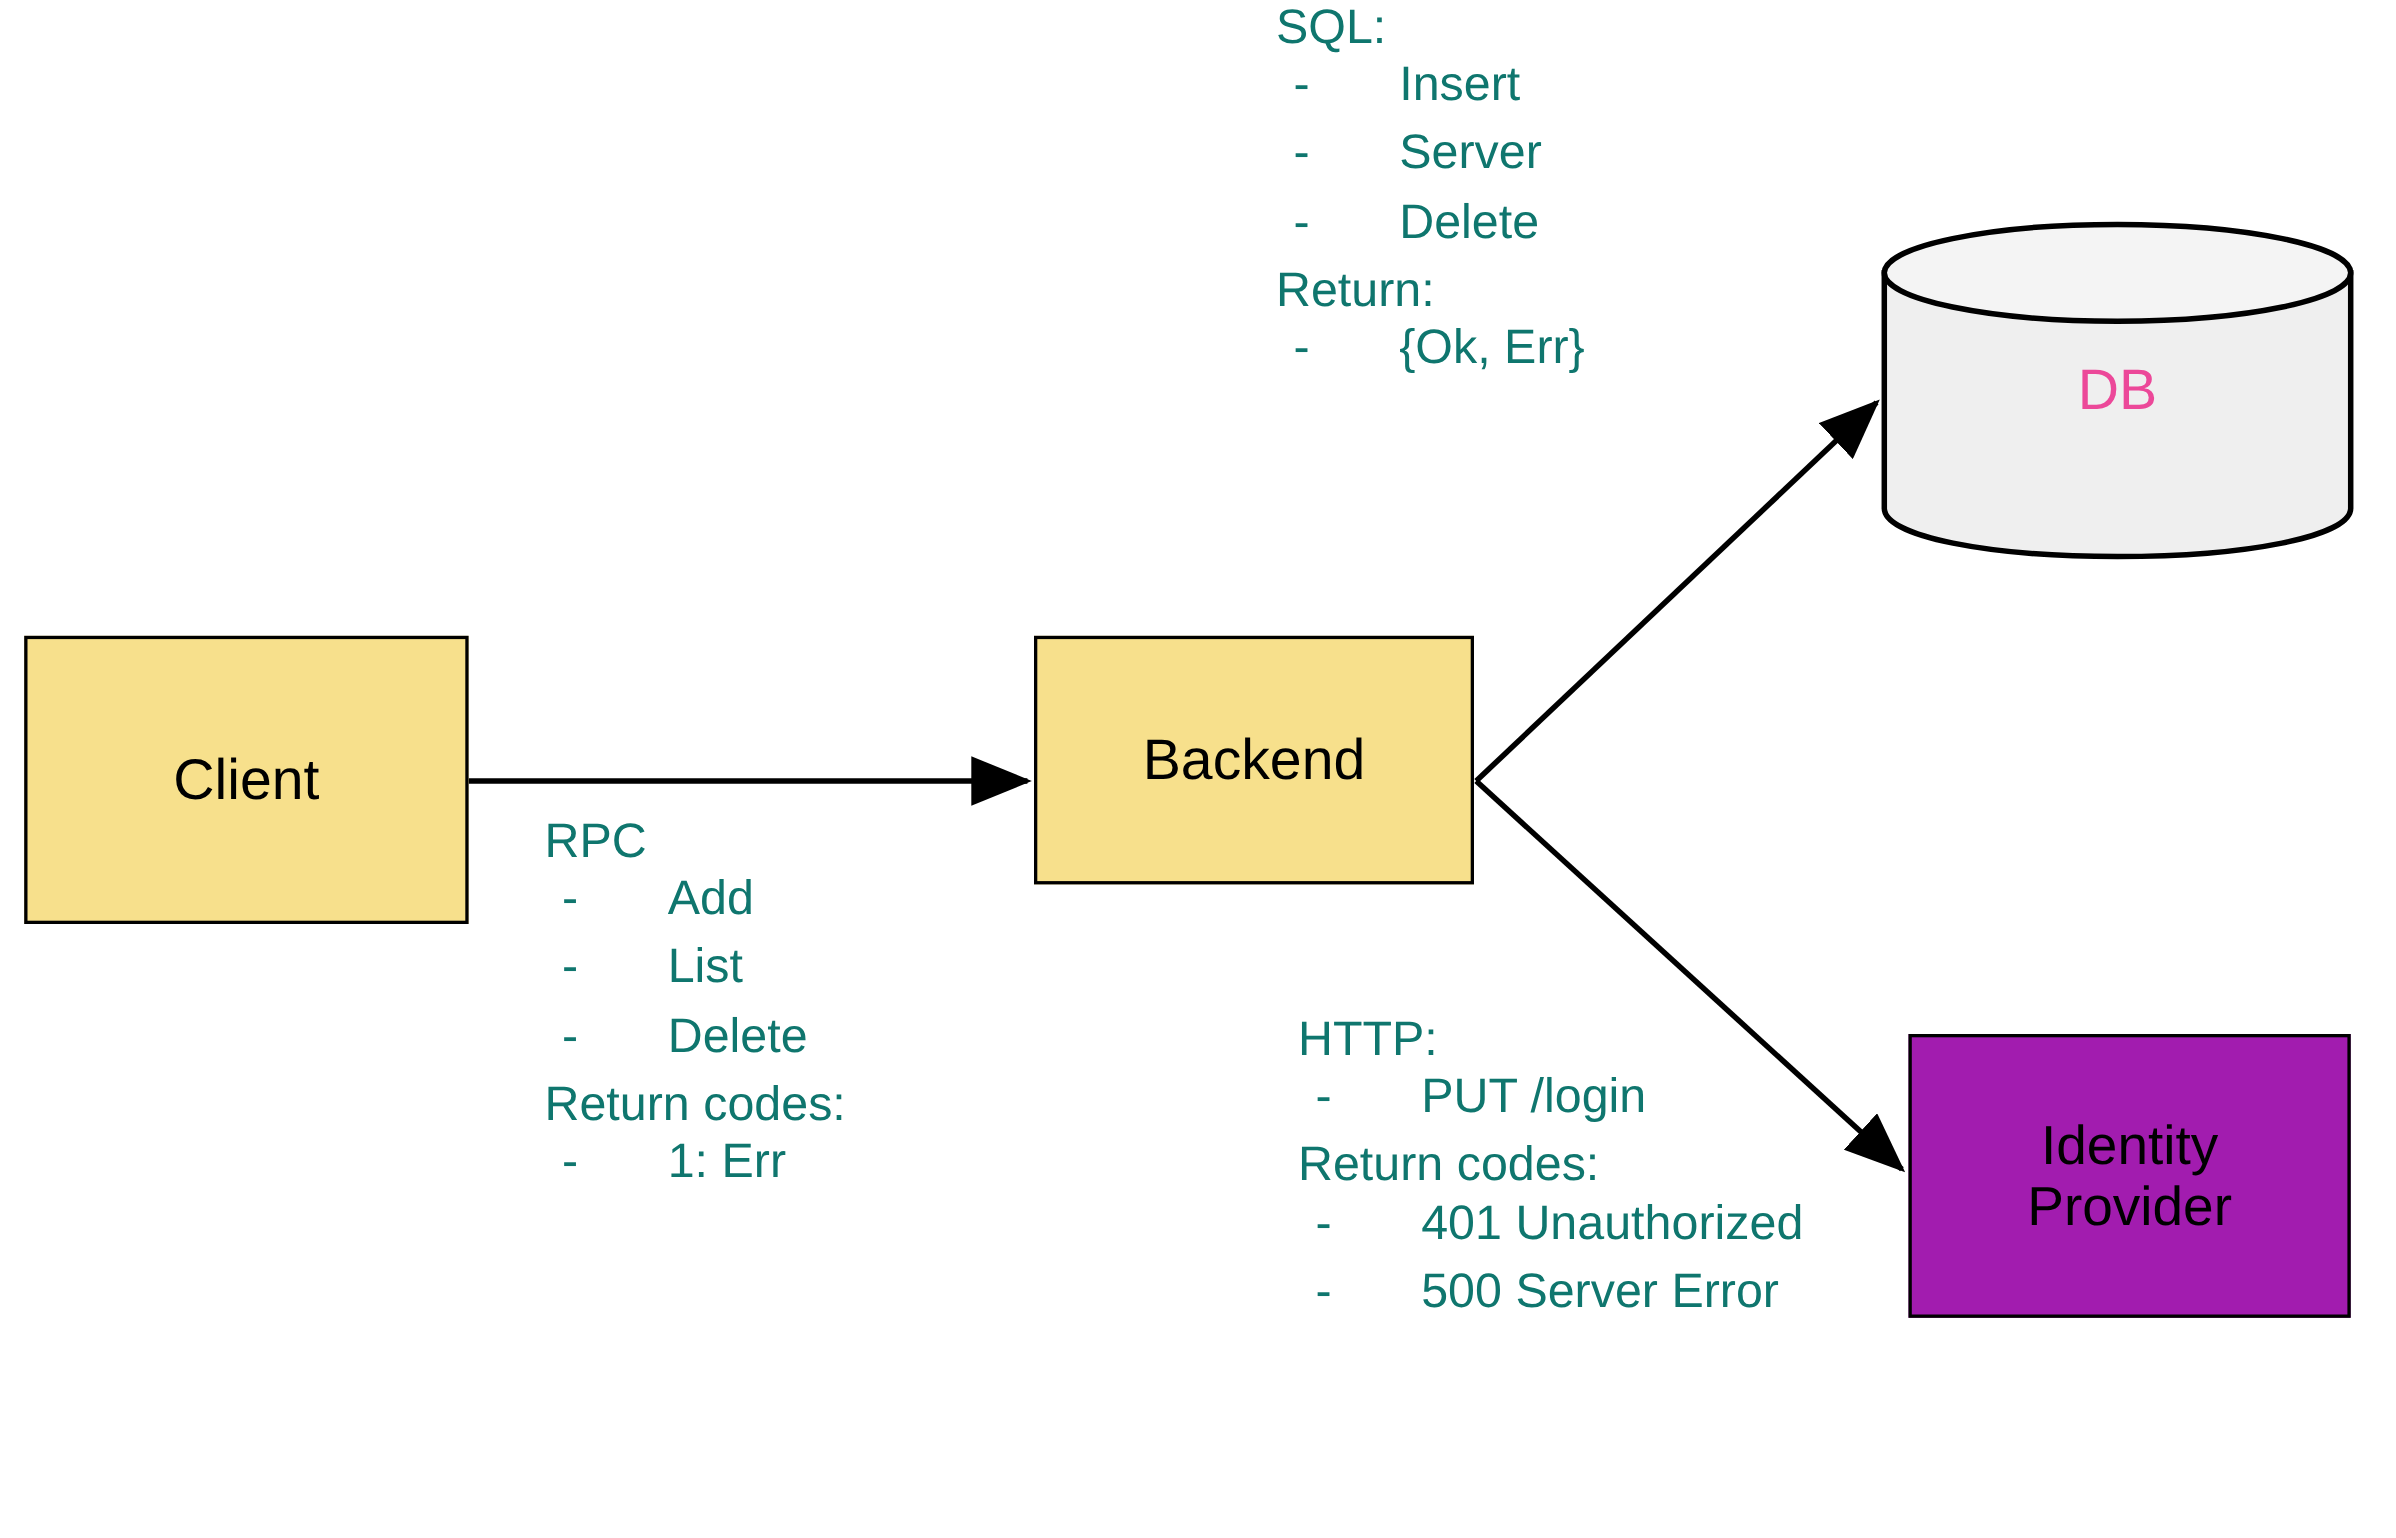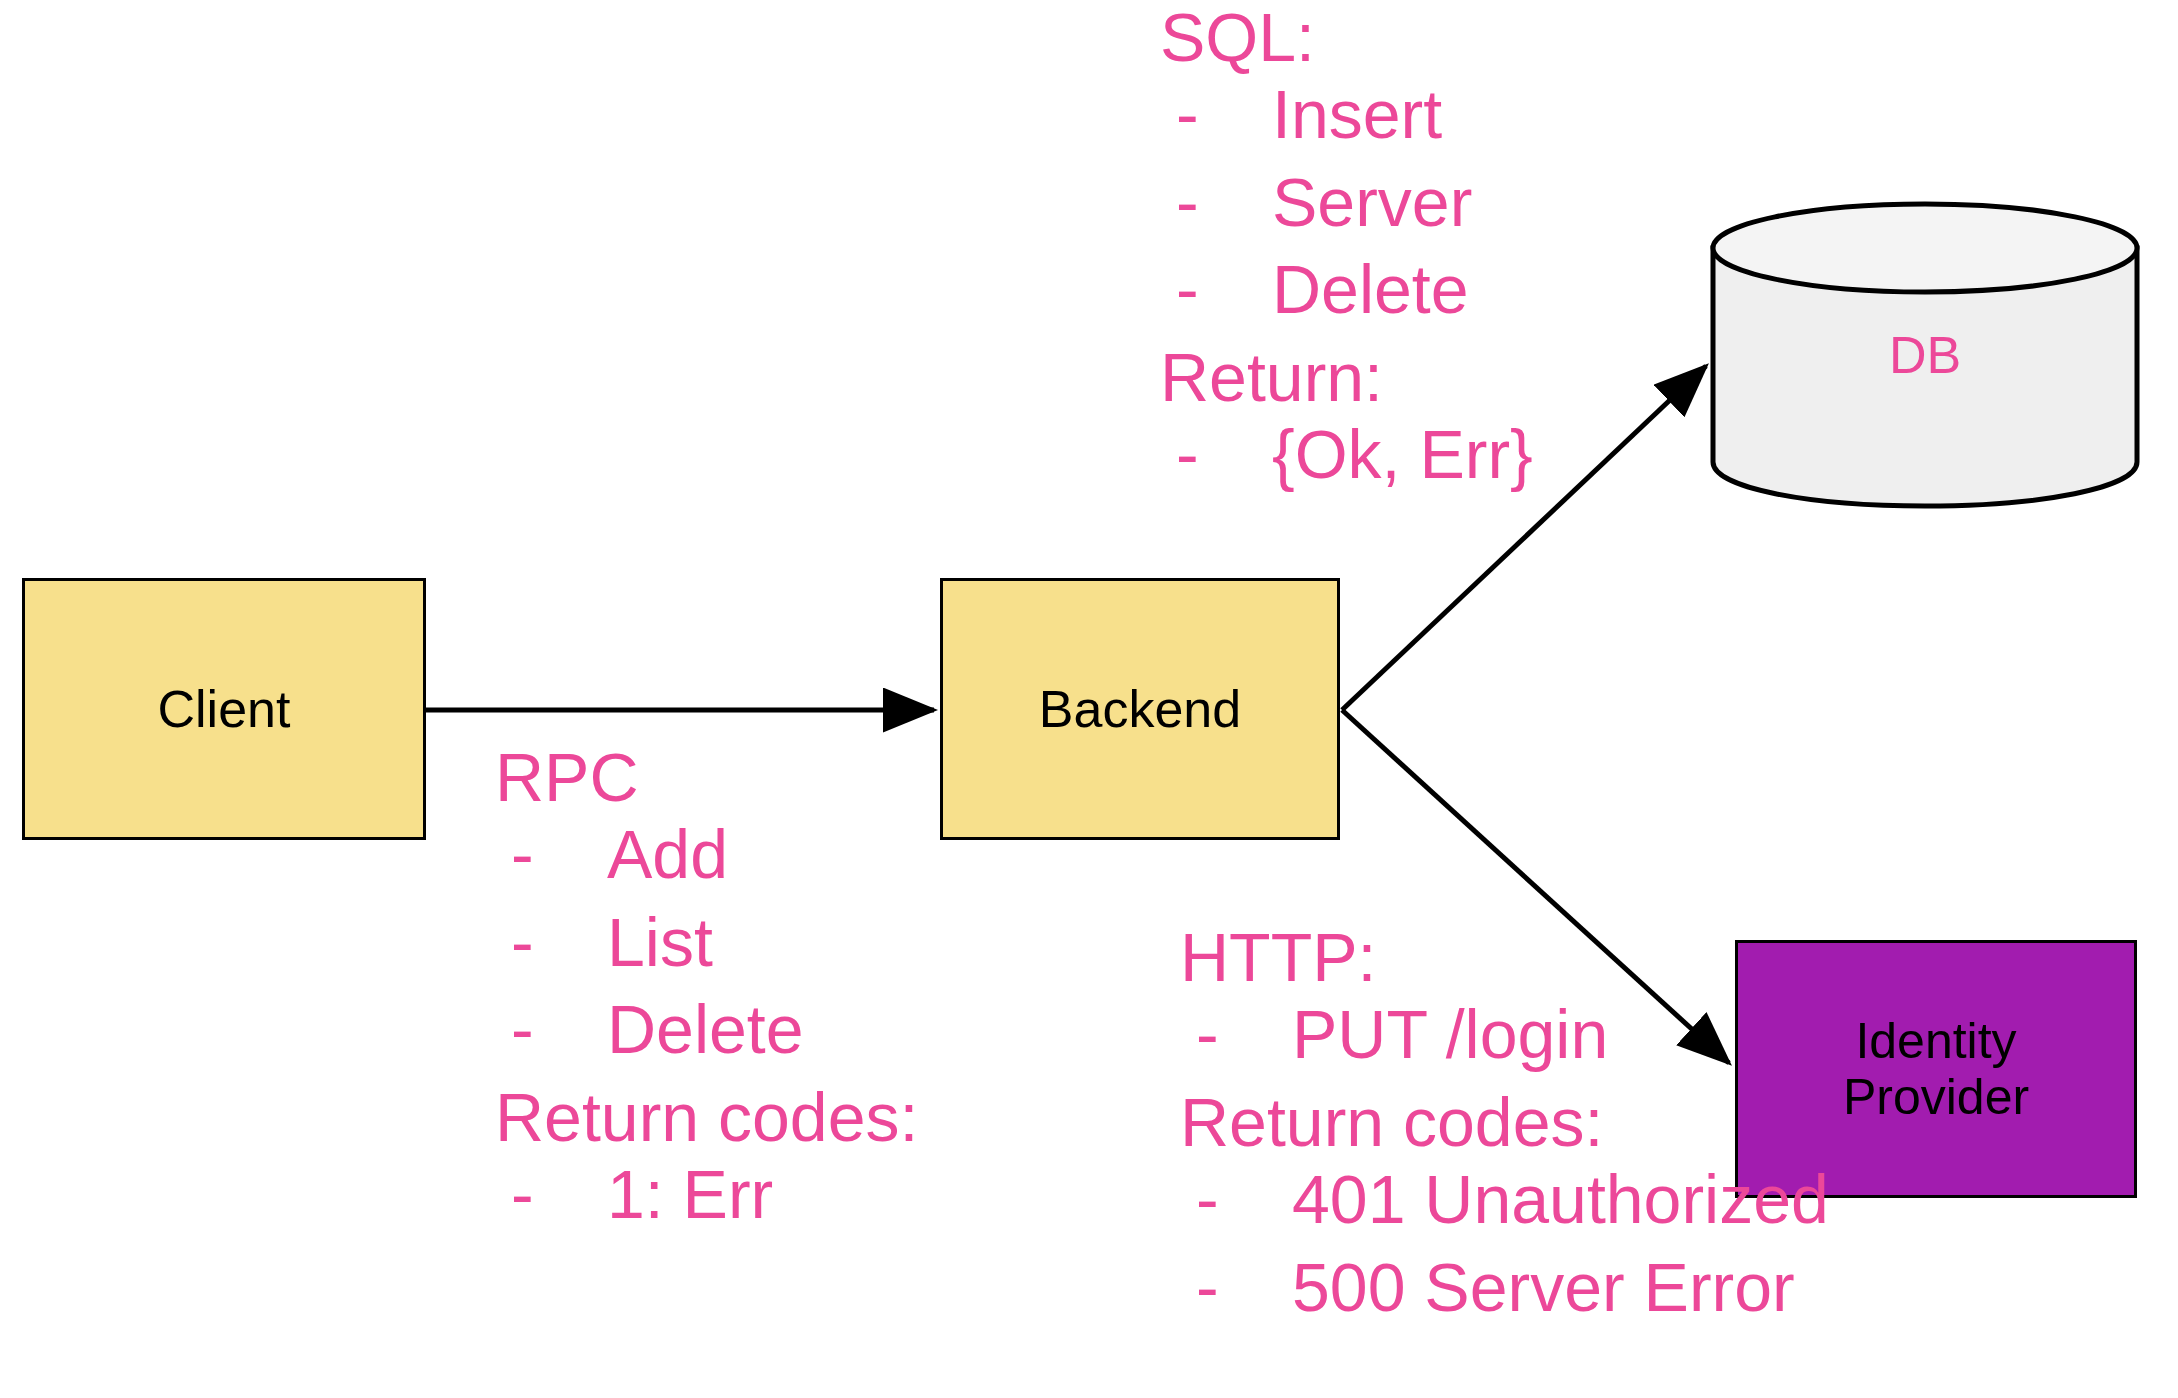--- a/index.html
+++ b/index.html
@@ -40,21 +40,21 @@
     line-height: 1.12;
     font-size: 52px;
     color: #000000;
   }
   #client-node {
     left: 22px;  top: 578px;
     width: 404px; height: 262px;
   }
   #backend-node {
     left: 940px; top: 578px;
-    width: 400px; height: 262px;
+    width: 400px; height: 226px;
   }
   #idp-node {
     left: 1735px; top: 940px;
     width: 402px; height: 258px;
     font-size: 50px;
   }
   .node-label { display: block; }
 
   
   #db-node {
@@ -69,23 +69,23 @@
     display: flex;
     align-items: center;
     justify-content: center;
     font-size: 52px;
     color: #ec4899;
   }
 
   
   .annot {
     position: absolute;
-    font-size: 68px;
+    font-size: 44px;
     line-height: 1.05;
-    color: #ec4899;
+    color: #0f766e;
     white-space: nowrap;
   }
   .annot .head {
     display: block;
     margin: 0;
     padding: 0;
   }
   .annot .item {
     display: block;
     margin: 16px;

